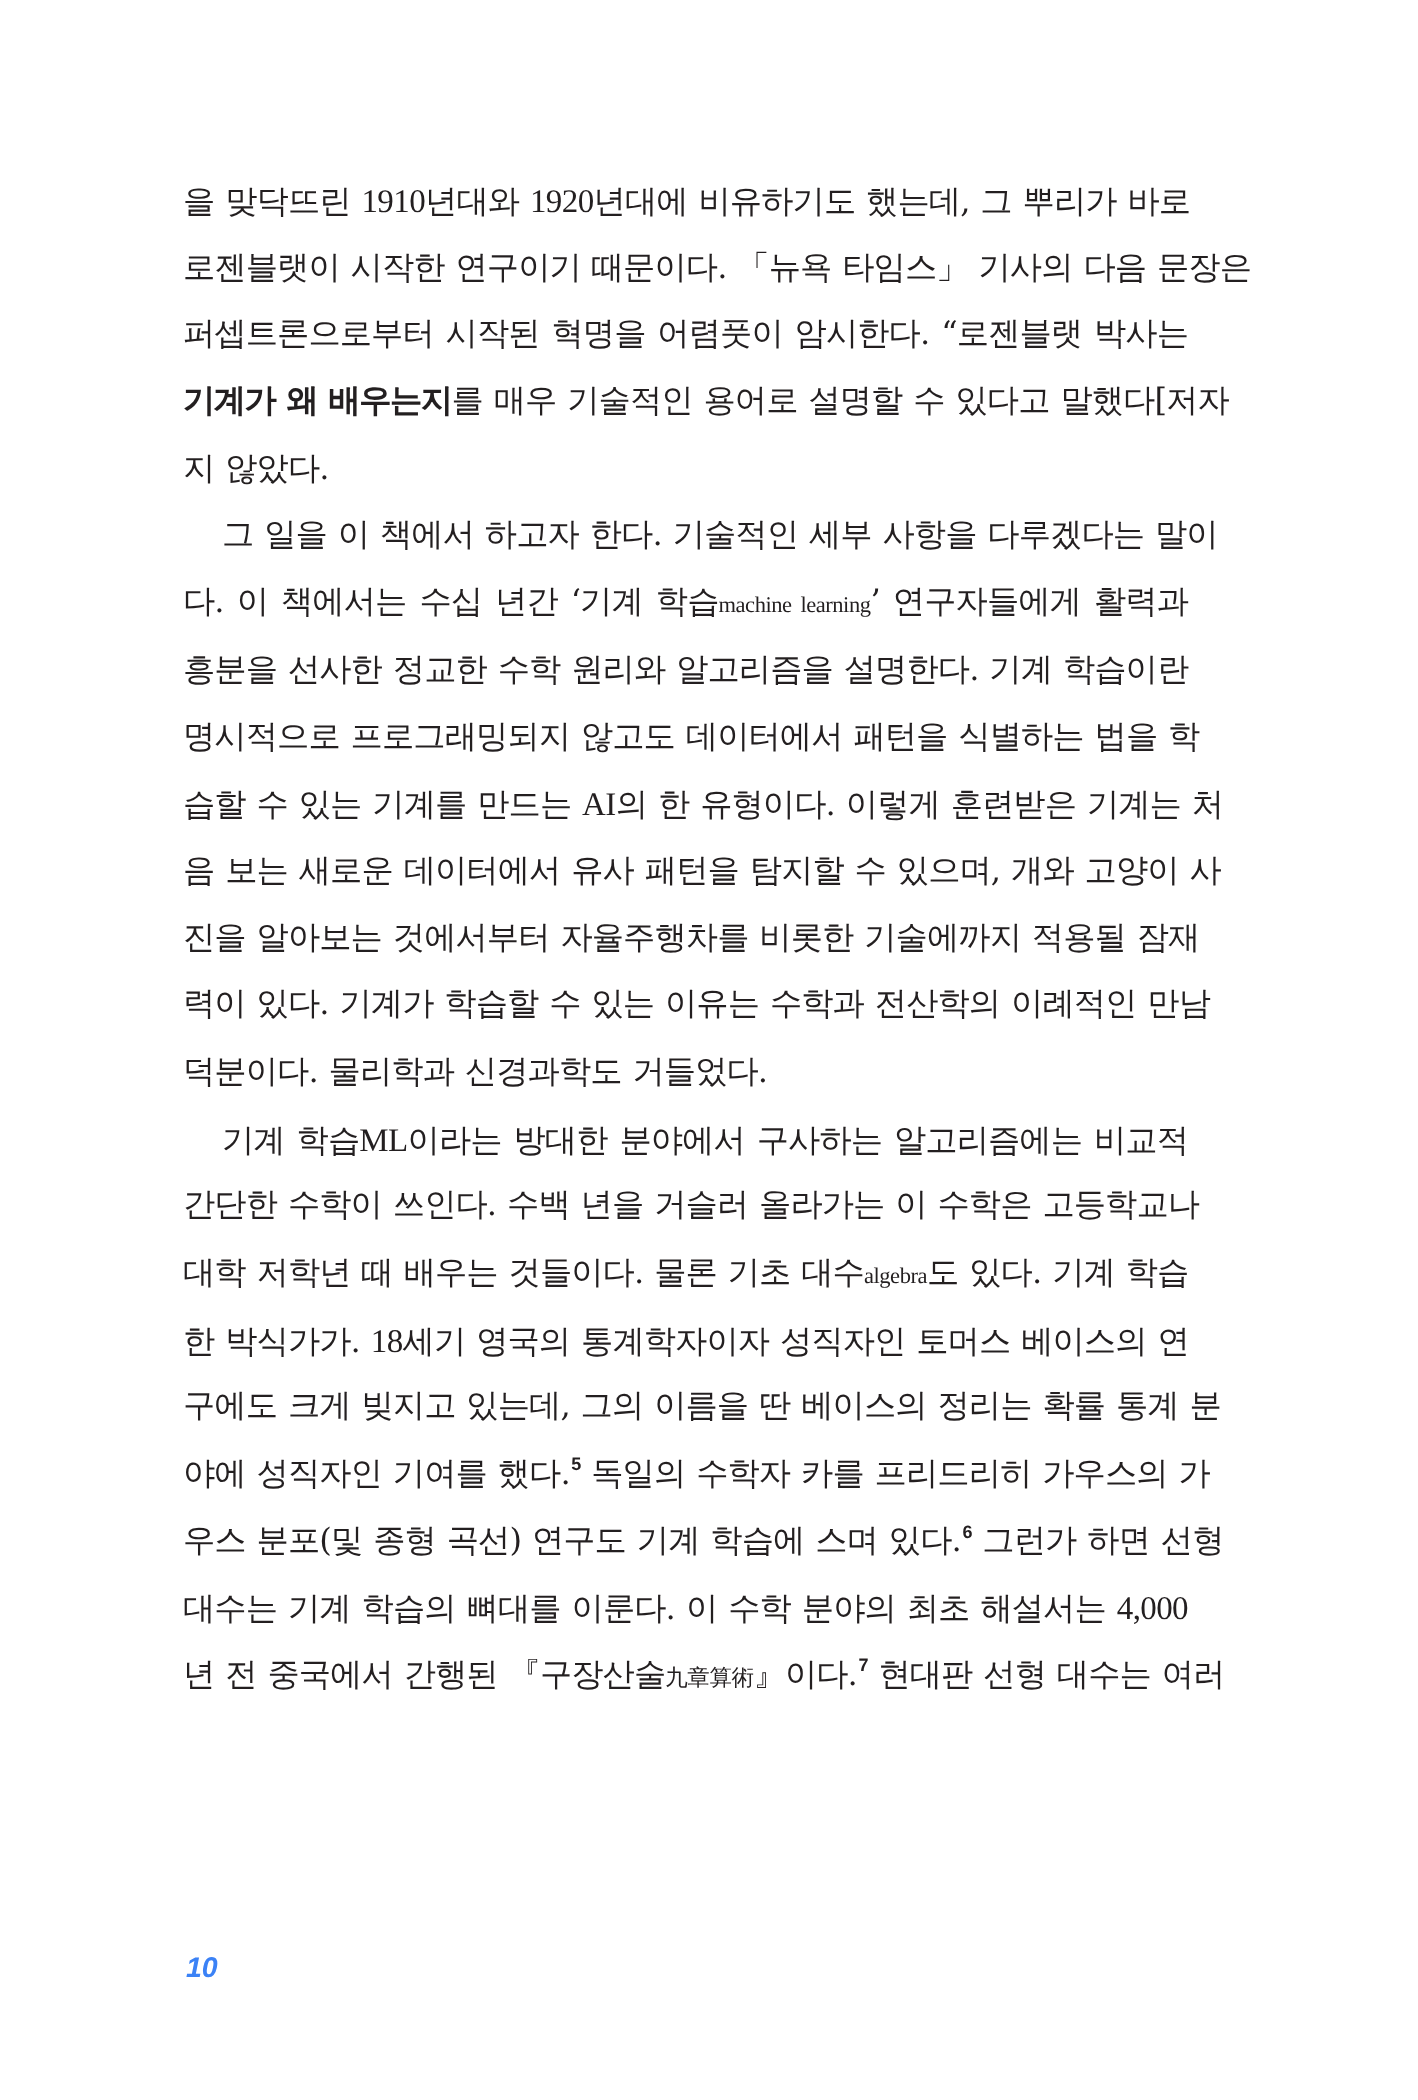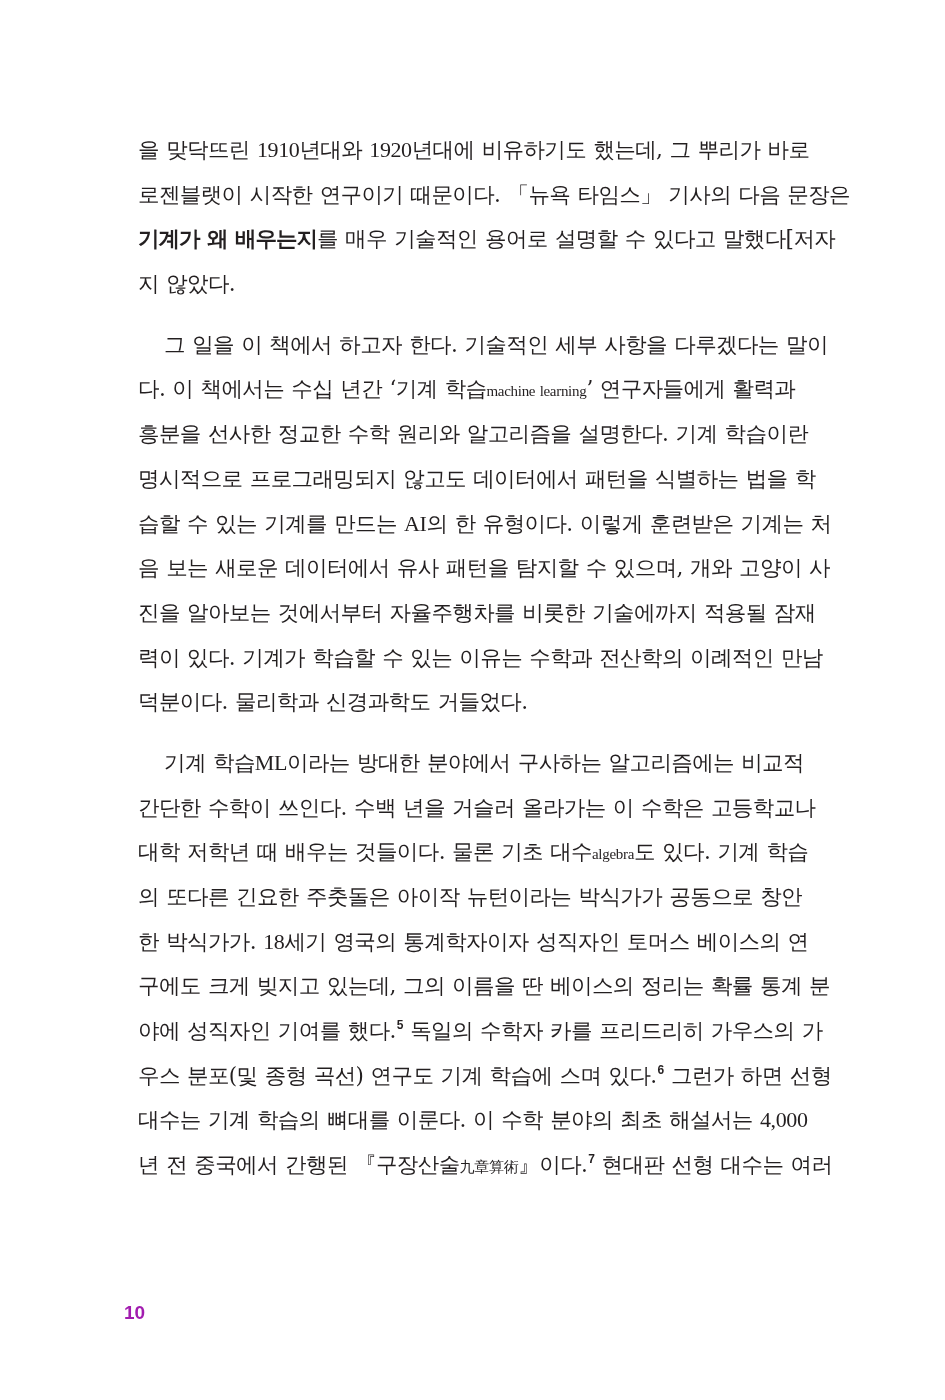--- a/index.html
+++ b/index.html
@@ -19,21 +19,21 @@
       left: 122px;
       top: 112px;
       width: 670px;
       font-family: "DejaVu Serif", "Liberation Serif", serif;
       font-size: 21.5px;
       line-height: 44.7px;
       letter-spacing: -0.6px;
       word-spacing: 1px;
     }
     .paragraph {
-      margin: 16px;
+      margin: 0;
       text-align: justify;
       text-align-last: left;
     }
     .line {
       display: block;
       white-space: nowrap;
       text-align: justify;
       text-align-last: justify;
       height: 44.7px;
       overflow: visible;
@@ -68,49 +68,50 @@
       top: -9px;
       margin-left: 1px;
     }
     .page-number {
       position: absolute;
       left: 124px;
       top: 1302px;
       font-family: "Liberation Sans", "DejaVu Sans", sans-serif;
       font-size: 19px;
       font-weight: bold;
-      color: #a21caf;
+      color: #3b82f6;
+      font-style: italic;
     }
   </style>
 </head>
 <body>
 
 <main class="page-body" id="page-body">
     <div class="paragraph">
       <span class="line"><span>을 맞닥뜨린 </span><span class="latin">1910</span><span>년대와 </span><span class="latin">1920</span><span>년대에 비유하기도 했는데, 그 뿌리가 바로</span></span>
       <span class="line"><span>로젠블랫이 시작한 연구이기 때문이다. 「뉴욕 타임스」 기사의 다음 문장은</span></span>
+      <span class="line"><span>퍼셉트론으로부터 시작된 혁명을 어렴풋이 암시한다. “로젠블랫 박사는</span></span>
       <span class="line"><span class="bold">기계가 왜 배우는지</span><span>를 매우 기술적인 용어로 설명할 수 있다고 말했다[저자</span></span>
       <span class="line last"><span>지 않았다.</span></span>
     </div>
     <div class="paragraph">
       <span class="line indent"><span>그 일을 이 책에서 하고자 한다. 기술적인 세부 사항을 다루겠다는 말이</span></span>
       <span class="line"><span>다. 이 책에서는 수십 년간 ‘기계 학습</span><span class="gloss">machine learning</span><span>’ 연구자들에게 활력과</span></span>
       <span class="line"><span>흥분을 선사한 정교한 수학 원리와 알고리즘을 설명한다. 기계 학습이란</span></span>
       <span class="line"><span>명시적으로 프로그래밍되지 않고도 데이터에서 패턴을 식별하는 법을 학</span></span>
       <span class="line"><span>습할 수 있는 기계를 만드는 </span><span class="latin">AI</span><span>의 한 유형이다. 이렇게 훈련받은 기계는 처</span></span>
       <span class="line"><span>음 보는 새로운 데이터에서 유사 패턴을 탐지할 수 있으며, 개와 고양이 사</span></span>
       <span class="line"><span>진을 알아보는 것에서부터 자율주행차를 비롯한 기술에까지 적용될 잠재</span></span>
       <span class="line"><span>력이 있다. 기계가 학습할 수 있는 이유는 수학과 전산학의 이례적인 만남</span></span>
       <span class="line last"><span>덕분이다. 물리학과 신경과학도 거들었다.</span></span>
     </div>
     <div class="paragraph">
       <span class="line indent"><span>기계 학습</span><span class="latin">ML</span><span>이라는 방대한 분야에서 구사하는 알고리즘에는 비교적</span></span>
       <span class="line"><span>간단한 수학이 쓰인다. 수백 년을 거슬러 올라가는 이 수학은 고등학교나</span></span>
       <span class="line"><span>대학 저학년 때 배우는 것들이다. 물론 기초 대수</span><span class="gloss">algebra</span><span>도 있다. 기계 학습</span></span>
-      <span class="line"><span>의 또다른 긴요한 주춧돌은 아이작 뉴턴이라는 박식가가 공동으로 창안</span></span>
       <span class="line"><span>한 박식가가. </span><span class="latin">18</span><span>세기 영국의 통계학자이자 성직자인 토머스 베이스의 연</span></span>
       <span class="line"><span>구에도 크게 빚지고 있는데, 그의 이름을 딴 베이스의 정리는 확률 통계 분</span></span>
       <span class="line"><span>야에 성직자인 기여를 했다.</span><sup class="fn">5</sup><span> 독일의 수학자 카를 프리드리히 가우스의 가</span></span>
       <span class="line"><span>우스 분포(및 종형 곡선) 연구도 기계 학습에 스며 있다.</span><sup class="fn">6</sup><span> 그런가 하면 선형</span></span>
       <span class="line"><span>대수는 기계 학습의 뼈대를 이룬다. 이 수학 분야의 최초 해설서는 </span><span class="latin">4,000</span></span>
       <span class="line"><span>년 전 중국에서 간행된 『구장산술</span><span class="gloss">九章算術</span><span>』이다.</span><sup class="fn">7</sup><span> 현대판 선형 대수는 여러</span></span>
     </div>
   </main>
 
 <div class="page-number">10</div>

